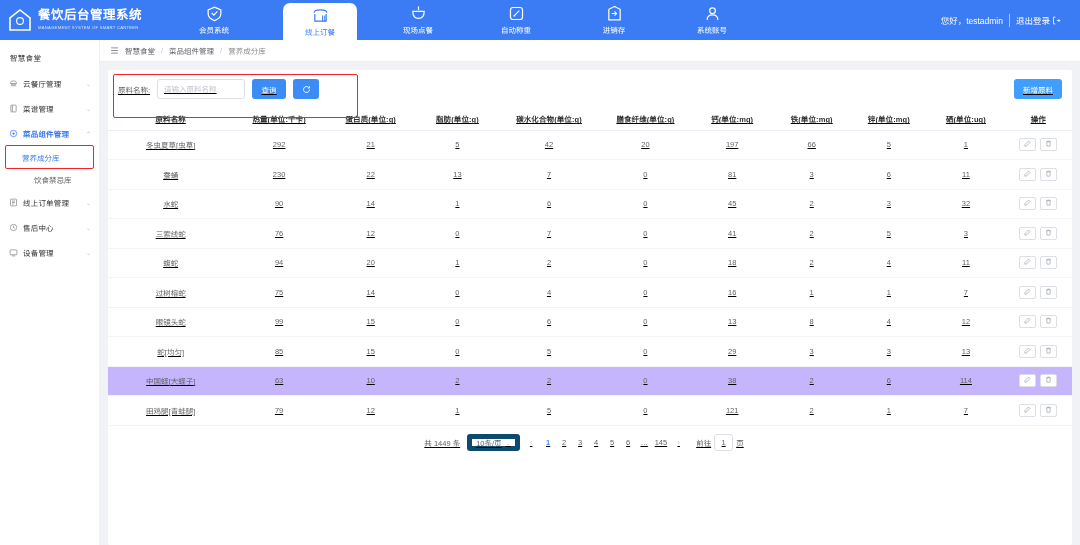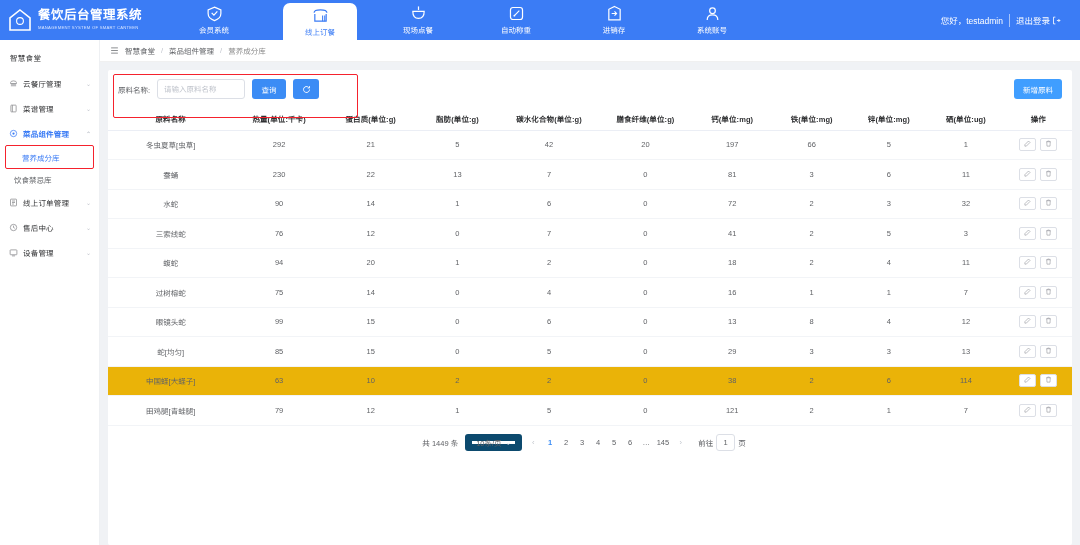--- a/index.html
+++ b/index.html
@@ -66,21 +66,21 @@
     padding: 0 8px 0 9px; cursor: pointer; position: relative;
     font-size: 7.5px; color: #303133; gap: 5px;
   }
   .side-item .sico { width: 9px; height: 9px; flex: 0 0 9px; opacity: .75; }
   .side-item .label { flex: 1; white-space: nowrap; letter-spacing: .2px; }
   .side-item .arrow { font-size: 6px; color: #c0c4cc; }
   .side-item.active-parent { color: #3b7cf5; font-weight: bold; }
   .side-item.active-parent .sico { opacity: 1; }
   .side-sub {
     display: flex; align-items: center; height: 22px;
-    padding-left: 14px; font-size: 7.5px; color: #606266;
+    padding-left: 34px; font-size: 7.5px; color: #606266;
     cursor: pointer; position: relative;
   }
   .side-sub.selected { color: #3b7cf5; }
   .side-sub.highlighted { outline: 1.4px solid #f5222d; margin: 0 6px 0 6px;
                           padding-left: 16px; border-radius: 1px; }
 
   
   .content { flex: 1; display: flex; flex-direction: column; min-width: 0; background: #f0f2f5; }
   .breadcrumb {
     height: 22px; background: #fff; display: flex; align-items: center;
@@ -89,20 +89,21 @@
   }
   .bc-icon { width: 9px; height: 9px; opacity: .8; }
   .bc-sep { color: #c0c4cc; }
   .bc-item { color: #606266; }
   .bc-item.cur { color: #8c8c8c; }
 
   .panel {
     margin: 8px 8px 0 8px; background: #fff;
     border-radius: 2px; flex: 1; display: flex; flex-direction: column;
     min-height: 0;
+    text-decoration: underline;
   }
 
   .filterbar {
     display: flex; align-items: center; padding: 9px 10px; gap: 7px;
     position: relative;
   }
   .filter-highlight {
     position: absolute; left: 5px; top: 4px; width: 245px; height: 44px;
     border: 1.6px solid #f5222d; border-radius: 2px; pointer-events: none;
   }
@@ -137,36 +138,36 @@
   thead th {
     font-size: 7.5px; color: #303133; font-weight: bold;
     height: 22px; border-bottom: 1px solid #ebeef5;
     text-align: center; white-space: nowrap; letter-spacing: .1px;
   }
   tbody td {
     font-size: 7.5px; color: #606266; height: 29.5px;
     border-bottom: 1px solid #f2f4f7; text-align: center;
     white-space: nowrap;
   }
-  tbody tr.alt { background: #eab308; }
+  tbody tr.alt { background: #c4b5fd; }
   .op-btn {
     width: 17px; height: 13px; border: 1px solid #dcdfe6; border-radius: 2px;
     background: #fff; display: inline-flex; align-items: center;
     justify-content: center; cursor: pointer; margin: 0 2px; vertical-align: middle;
   }
   .op-btn svg { width: 7px; height: 7px; }
 
   
   .pager {
     display: flex; align-items: center; justify-content: center;
     gap: 5px; padding: 8px 12px 10px 0; font-size: 7.5px; color: #606266;
   }
   .pg-total { margin-right: 2px; white-space: nowrap; }
   .pg-size {
-    height: 17px; min-width: 44px; border: 7px solid #0c4a6e; border-radius: 3px;
+    height: 17px; min-width: 44px; border: 5px solid #0c4a6e; border-radius: 3px;
     display: flex; align-items: center; justify-content: space-between;
     padding: 0 4px; font-size: 7.5px; color: #606266; cursor: pointer; gap: 4px;
   }
   .pg-size .cv { font-size: 6px; color: #c0c4cc; }
   .pg-arrow { width: 13px; text-align: center; color: #c0c4cc; cursor: pointer; }
   .pg-num { min-width: 11px; text-align: center; cursor: pointer; color: #606266; }
   .pg-num.cur { color: #3b8cf5; font-weight: bold; }
   .pg-jump { display: flex; align-items: center; gap: 3px; margin-left: 6px; white-space: nowrap; }
   .pg-jump-input {
     width: 19px; height: 17px; border: 1px solid #dcdfe6; border-radius: 3px;
@@ -453,21 +454,21 @@
                       </svg></span>
                   </span></td>
               </tr>
               <tr>
                 <td>水蛇</td>
                 <td>90</td>
                 <td>14</td>
                 <td>1</td>
                 <td>6</td>
                 <td>0</td>
-                <td>72</td>
+                <td>45</td>
                 <td>2</td>
                 <td>3</td>
                 <td>32</td>
                 <td><span class="op-btn">
                     <span><svg viewBox="0 0 24 24">
                         <path d="M15.5 3.5 L20.5 8.5 L8 21 L3 21 L3 16 Z" fill="none" stroke="#909399" stroke-width="2"></path>
                       </svg></span>
                   </span><span class="op-btn">
                     <span><svg viewBox="0 0 24 24">
                         <path d="M4 6 L20 6 M9 6 L9 3.5 L15 3.5 L15 6 M6 6 L6.8 21 L17.2 21 L18 6" fill="none" stroke="#909399" stroke-width="2"></path>

